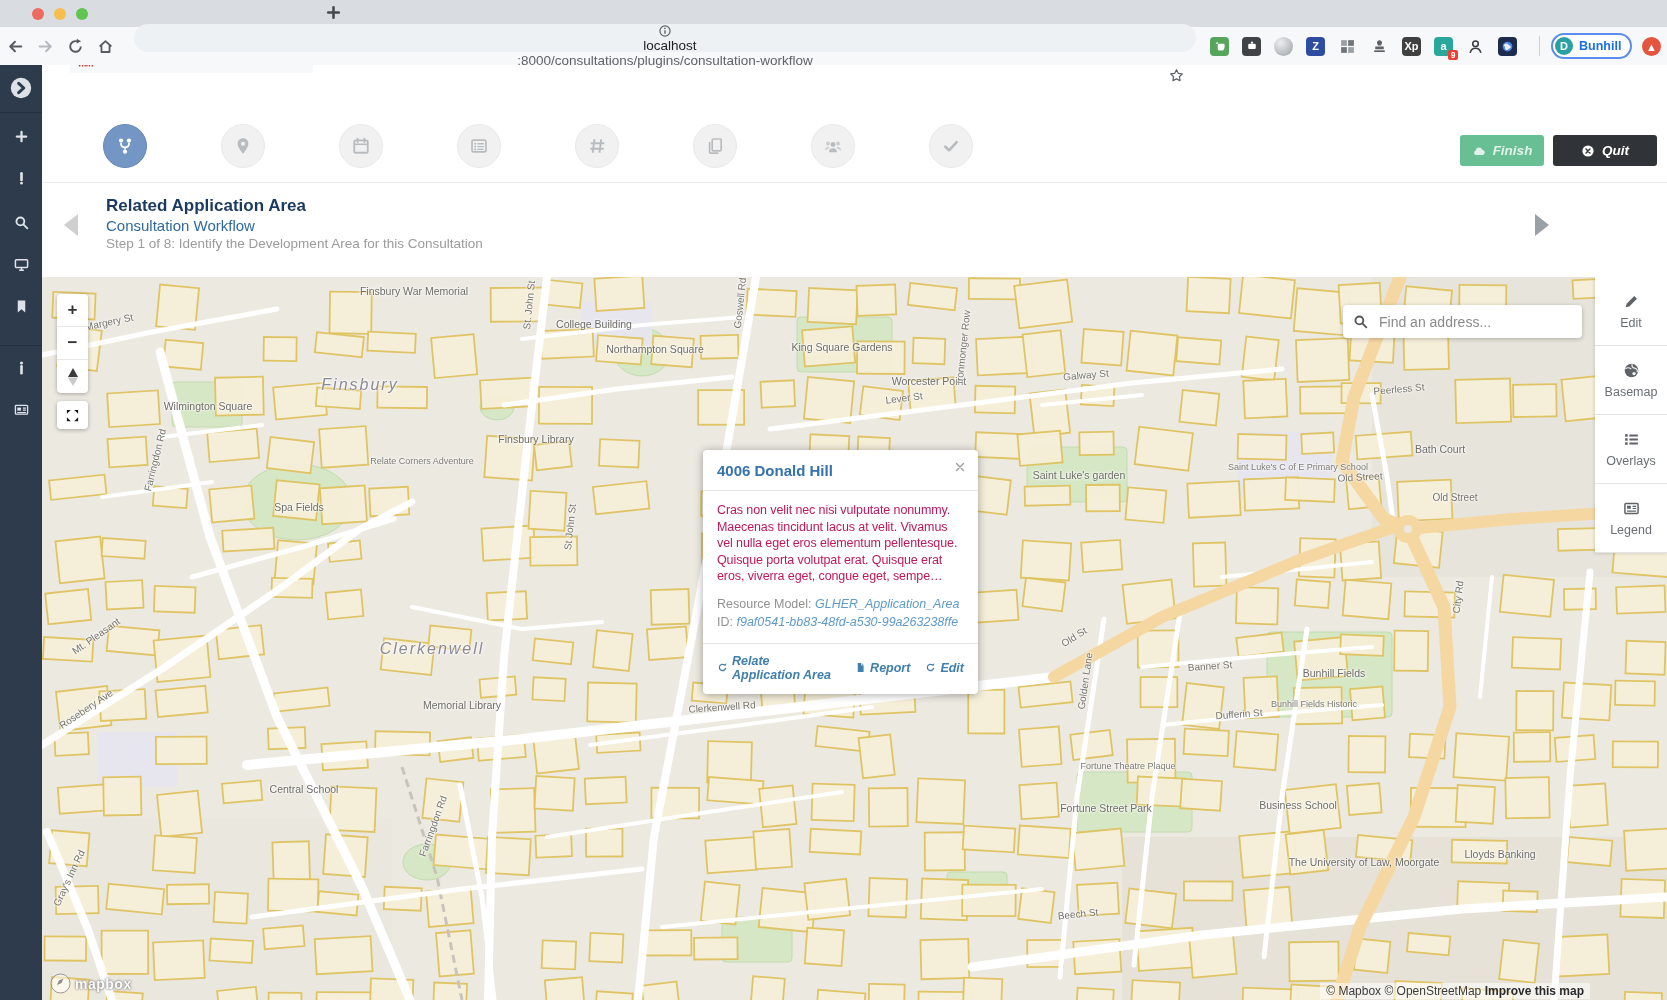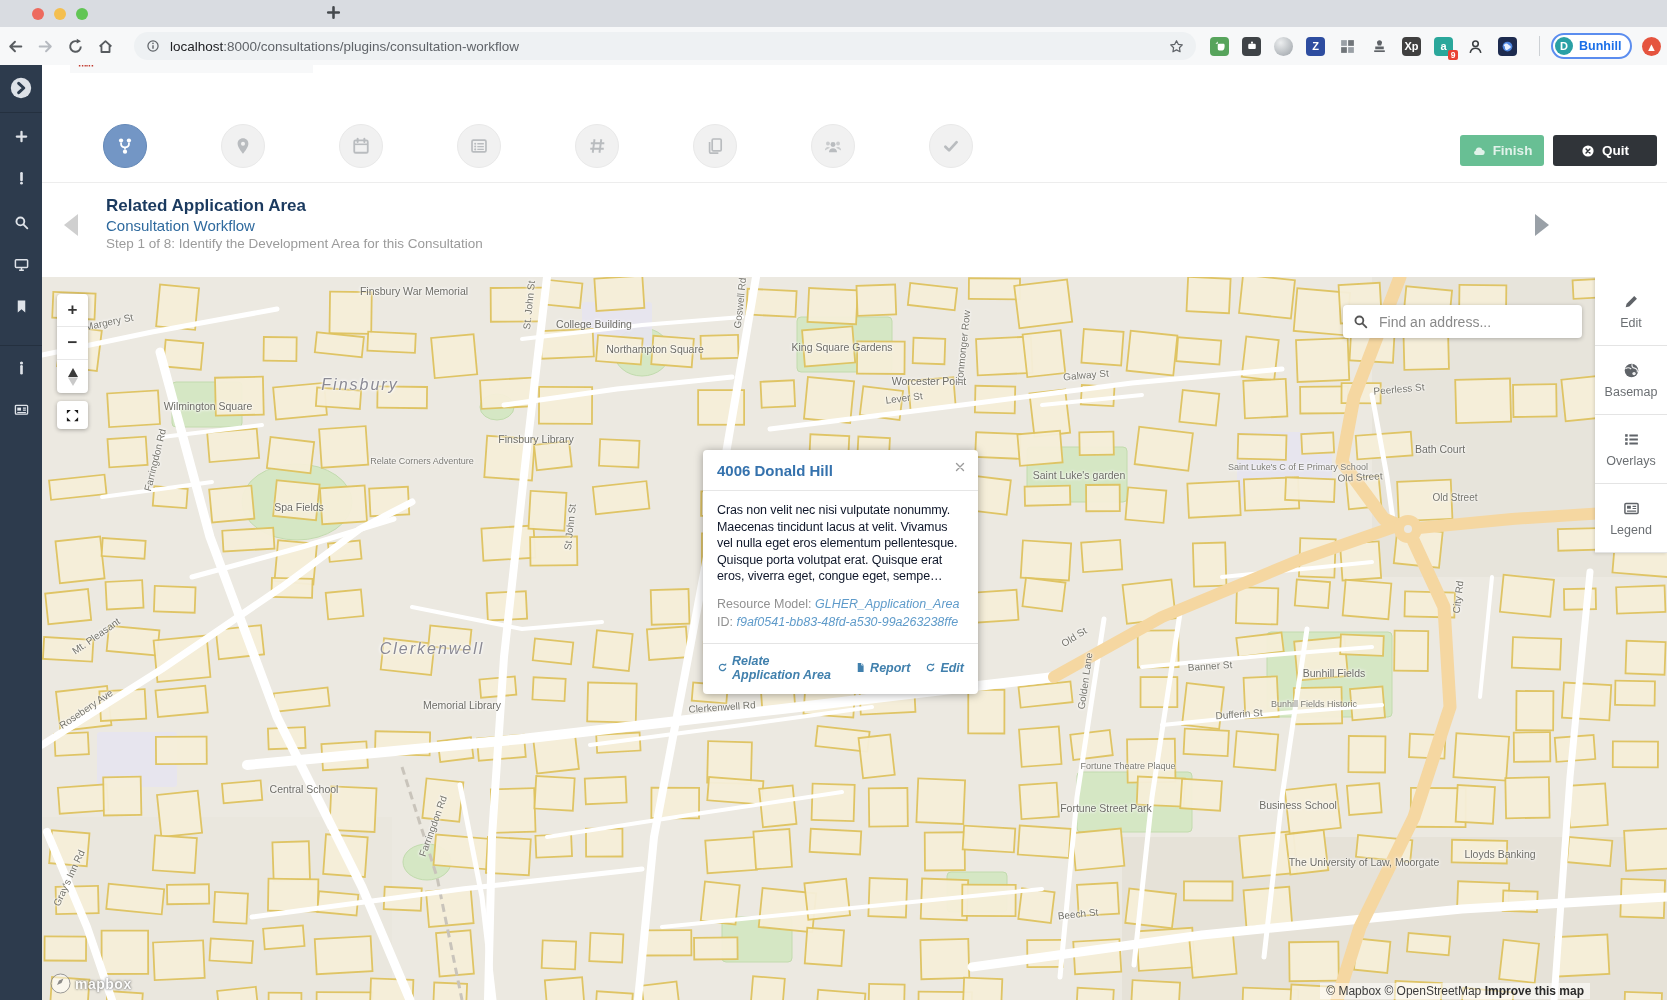--- a/index.html
+++ b/index.html
@@ -14,23 +14,23 @@
   .tabstrip{position:absolute;left:0;top:0;width:100%;height:27px;background:#d9dce1;}
   .tl{position:absolute;top:7.5px;width:12px;height:12px;border-radius:50%;}
   .tab{position:absolute;left:70px;top:0;width:243px;height:27px;background:#f7f8f9;
        border-radius:9px 9px 0 0;display:flex;align-items:center;padding:0 8px;box-sizing:border-box;margin-top:46px;}
   .tabtitle{font-size:12.5px;color:#3d4043;white-space:nowrap;overflow:hidden;flex:1;margin-left:8px;}
   .tabclose{color:#5f6368;font-size:14px;}
   .newtab{position:absolute;left:325px;top:4px;color:#45494d;font-size:15px;}
   .toolbar{position:absolute;left:0;top:27px;width:100%;height:38px;background:#f7f8f9;
            display:flex;align-items:center;}
   .tbtn{width:30px;text-align:center;font-size:17px;color:#585c60;}
-  .omnibox{position:absolute;left:134px;top:32px;width:1062px;height:28px;border-radius:14px;
+  .omnibox{position:absolute;left:134px;top:24px;width:1062px;height:28px;border-radius:14px;
            background:#eef1f3;display:flex;align-items:center;padding:0 12px;box-sizing:border-box;
-           font-size:13.5px;color:#5f6368;}
+           font-size:13.5px;color:#5f6368;flex-direction:column;}
   .omnibox .host{color:#202124;margin-left:10px;}
   .omnibox .path{color:#5f6368;}
   .omnibox .star{margin-left:auto;font-size:15px;color:#5f6368;}
   .extrow{position:absolute;left:1210px;top:27px;height:38px;display:flex;align-items:center;gap:13px;}
   .extic{width:19px;height:19px;border-radius:4px;position:relative;display:flex;align-items:center;
          justify-content:center;color:#fff;font-size:11px;font-weight:bold;}
   .extic .badge{position:absolute;right:-5px;bottom:-4px;background:#e94235;color:#fff;font-size:8.5px;
         font-weight:bold;border-radius:2px;padding:0 2.5px;line-height:10px;}
   .extdiv{position:absolute;left:1539px;top:36px;width:1px;height:20px;background:#cdd1d5;}
   .chip{position:absolute;left:1551px;top:33px;height:22px;border:2px solid #5b8def;border-radius:14px;
@@ -54,21 +54,21 @@
          align-items:center;justify-content:center;color:#474f58;}
   .stepsrow{position:absolute;left:42px;top:110px;width:1625px;height:73px;background:#fff;
             border-bottom:1px solid #ededed;box-sizing:border-box;display:flex;align-items:center;
             padding-left:61px;gap:74px;}
   .step{width:44px;height:44px;border-radius:50%;background:#f1f1f1;border:1px solid #e9e9e9;
         box-sizing:border-box;display:flex;align-items:center;justify-content:center;color:#b9bcbf;
         font-size:18px;flex:0 0 auto;}
   .step.active{background:#7396c5;border-color:#6488b7;color:#fff;}
   .actions{position:absolute;top:135px;height:31px;}
   .btn{position:absolute;top:0;height:31px;border-radius:3px;display:flex;align-items:center;
-       justify-content:center;font-size:13.5px;font-weight:bold;gap:7px;}
+       justify-content:center;font-size:13.5px;font-weight:bold;gap:7px;font-style:italic;}
   .btn-finish{left:1460px;width:84px;background:#68bf94;color:rgba(255,255,255,.8);}
   .btn-quit{left:1553px;width:104px;background:#303439;color:#fff;}
   .navrow{position:absolute;left:42px;top:183px;width:1625px;height:94px;background:#fff;}
   .arrow{width:0;height:0;border-top:11px solid transparent;border-bottom:11px solid transparent;}
   .arrow-left{position:absolute;left:22px;top:31px;border-right:14px solid #cfcfcf;}
   .arrow-right{position:absolute;left:1493px;top:31px;border-left:14px solid #99a0a7;}
   .nav-title{position:absolute;left:64px;top:13px;font-size:17px;font-weight:bold;color:#1b3a5f;}
   .nav-sub{position:absolute;left:64px;top:34px;font-size:15px;color:#2f6a9e;}
   .nav-cap{position:absolute;left:64px;top:53px;font-size:13.5px;color:#9b9b9b;}
 
@@ -98,21 +98,21 @@
   .tool{height:69px;border-bottom:1px solid #e4e4e4;box-sizing:border-box;display:flex;flex-direction:column;
         align-items:center;justify-content:center;gap:6px;color:#5f6368;}
   .tool .tl-ic{font-size:17px;}
   .tool .tl-lb{font-size:12.5px;color:#6b6f73;}
   .popup{position:absolute;left:661px;top:173px;width:275px;background:#fff;border-radius:4px;
          box-shadow:0 1px 8px rgba(0,0,0,.35);}
   .pop-head{position:relative;padding:12px 14px 10px;}
   .pop-title{font-size:15px;font-weight:bold;color:#3572ad;}
   .pop-close{position:absolute;right:11px;top:10px;color:#9b9b9b;font-size:14px;}
   .pop-div{height:1px;background:#e6e6e6;margin:0 0;}
-  .pop-body{padding:11px 14px 0;font-size:12.5px;line-height:1.32;color:#0f172a;letter-spacing:-.1px;}
+  .pop-body{padding:11px 14px 0;font-size:12.5px;line-height:1.32;color:#be185d;letter-spacing:-.1px;}
   .pop-meta{padding:10px 14px 12px;font-size:12.5px;line-height:1.45;color:#919191;}
   .pop-meta a{color:#5f9bca;text-decoration:none;}
   .pop-foot{border-top:1px solid #e4e4e4;padding:10px 14px 12px;display:flex;gap:15px;align-items:center;}
   .pop-link{color:#4180ad;font-size:12.5px;font-weight:bold;display:inline-flex;align-items:center;gap:4px;}
   .pop-link .ic{font-size:11px;}
   .mblogo{position:absolute;left:8px;bottom:6px;display:flex;align-items:center;gap:4px;opacity:.85;}
   .mblogo .word{color:#fff;font-size:14px;font-weight:bold;letter-spacing:.5px;
         text-shadow:0 0 2px rgba(90,90,90,.9),0 0 3px rgba(90,90,90,.7);}
   .attrib{position:absolute;right:77px;bottom:1px;background:rgba(255,255,255,.55);padding:1px 6px;
           font-size:12px;color:#3c3c3c;}

